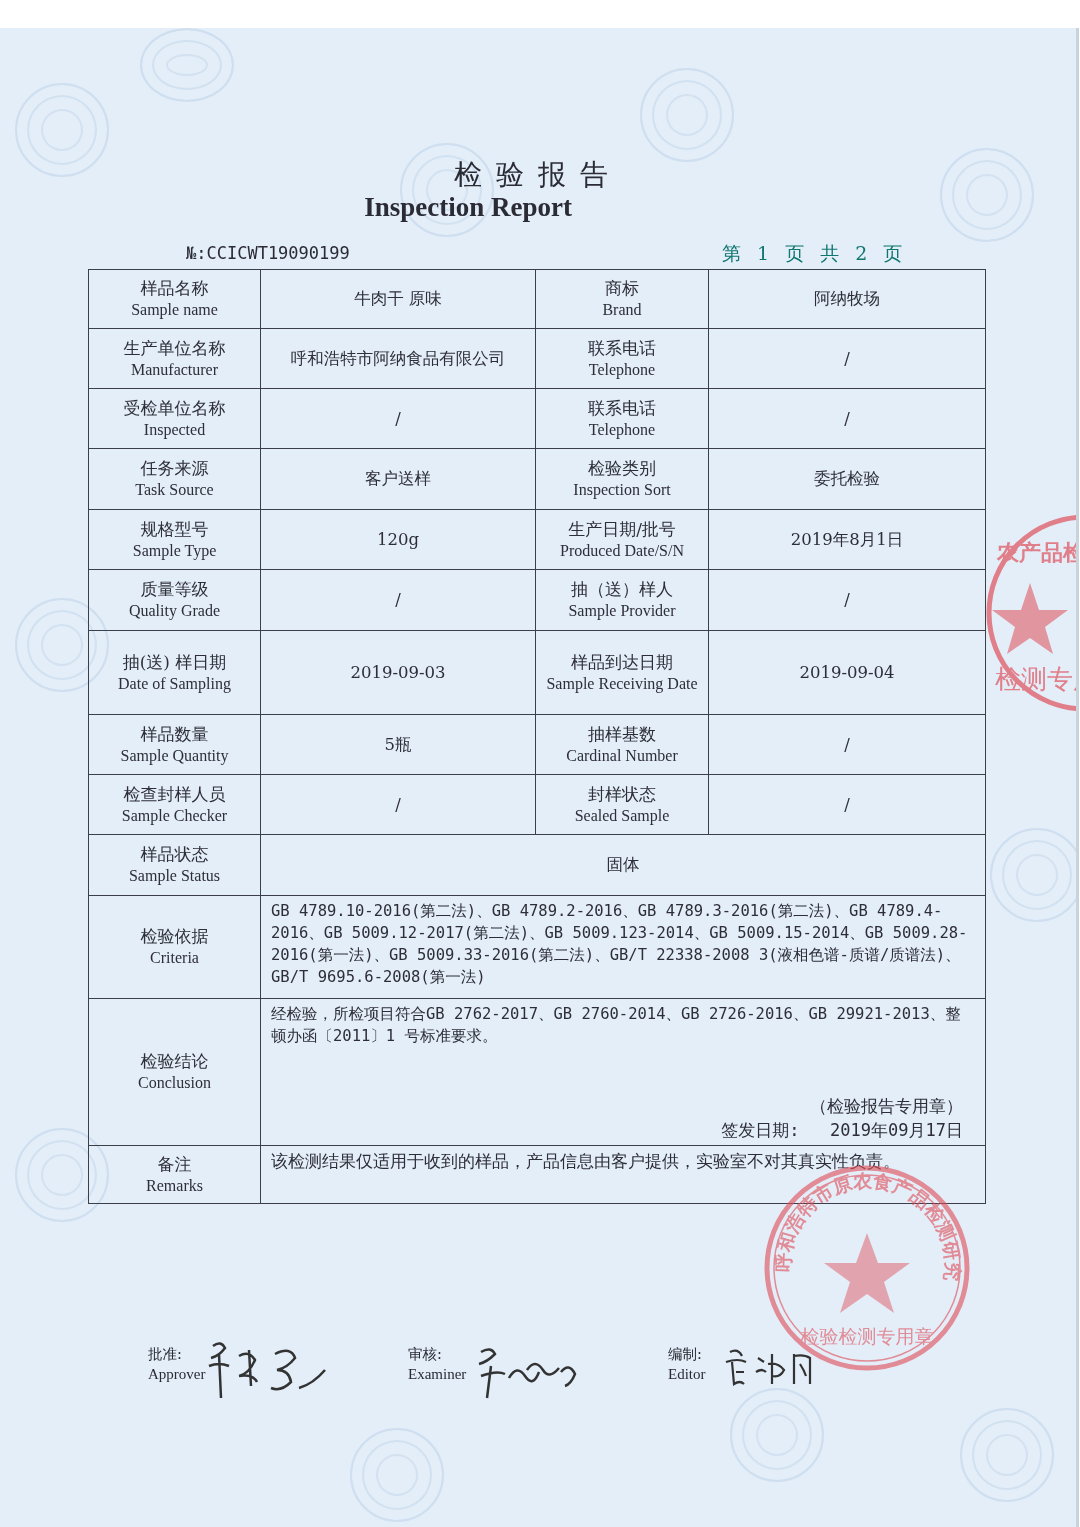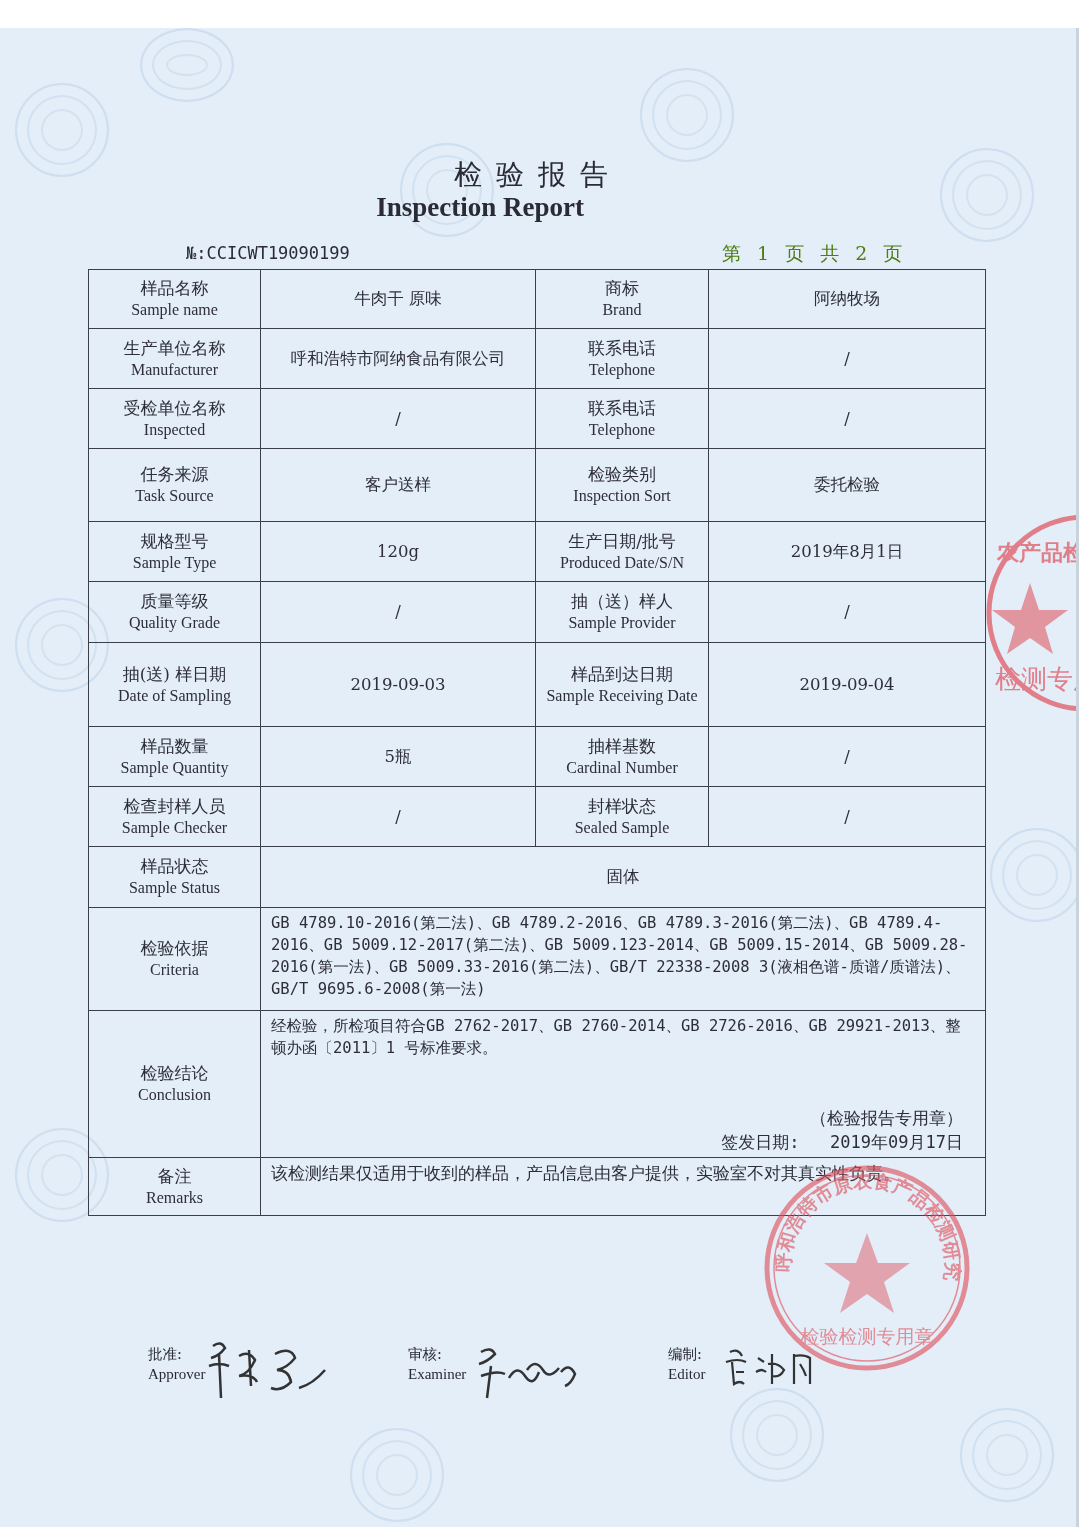--- a/index.html
+++ b/index.html
@@ -20,29 +20,29 @@
       border: 2px solid rgba(170, 195, 220, 0.35);
       box-shadow: inset 0 0 0 10px rgba(227,238,249,1), inset 0 0 0 12px rgba(170,195,220,0.30),
                   inset 0 0 0 24px rgba(227,238,249,1), inset 0 0 0 26px rgba(170,195,220,0.28);
     }
     .title-cn {
       position: absolute; top: 128px; left: 0; width: 1076px; text-align: center;
       font-size: 28px; letter-spacing: 14px; color: #2b2b35;
     }
     .title-en {
       position: absolute; top: 164px; left: 0; width: 936px; text-align: center;
-      font-family: "Liberation Serif", serif; font-weight: bold; font-size: 27px; color: #2b2b35; padding-left: 12px;
+      font-family: "Liberation Serif", serif; font-weight: bold; font-size: 27px; color: #2b2b35;
     }
     .report-no {
       position: absolute; top: 215px; left: 186px;
       font-family: "DejaVu Sans Mono", monospace; font-size: 17px; color: #2b2b35;
     }
     .page-no {
       position: absolute; top: 213px; left: 722px;
-      font-size: 19px; letter-spacing: 5px; color: #4d7c0f;
+      font-size: 19px; letter-spacing: 5px; color: #0f766e;
     }
     table.report {
       position: absolute; left: 88px; top: 241px;
       border-collapse: collapse; width: 897px; table-layout: fixed;
     }
     table.report td {
       border: 1.6px solid #3b3f4a; text-align: center; vertical-align: middle;
       padding: 0 8px; font-size: 16.5px; line-height: 22px; color: #2e2e38;
     }
     .lbl-cn { display: block; font-size: 17px; }
@@ -122,21 +122,21 @@
             <span class="lbl-cn">受检单位名称</span>
             <span class="lbl-en">Inspected</span>
           </td>
         <td>/</td>
         <td>
             <span class="lbl-cn">联系电话</span>
             <span class="lbl-en">Telephone</span>
           </td>
         <td>/</td>
       </tr>
-      <tr style="height:73px">
+      <tr style="height:61px">
         <td>
             <span class="lbl-cn">任务来源</span>
             <span class="lbl-en">Task Source</span>
           </td>
         <td>客户送样</td>
         <td>
             <span class="lbl-cn">检验类别</span>
             <span class="lbl-en">Inspection Sort</span>
           </td>
         <td>委托检验</td>

